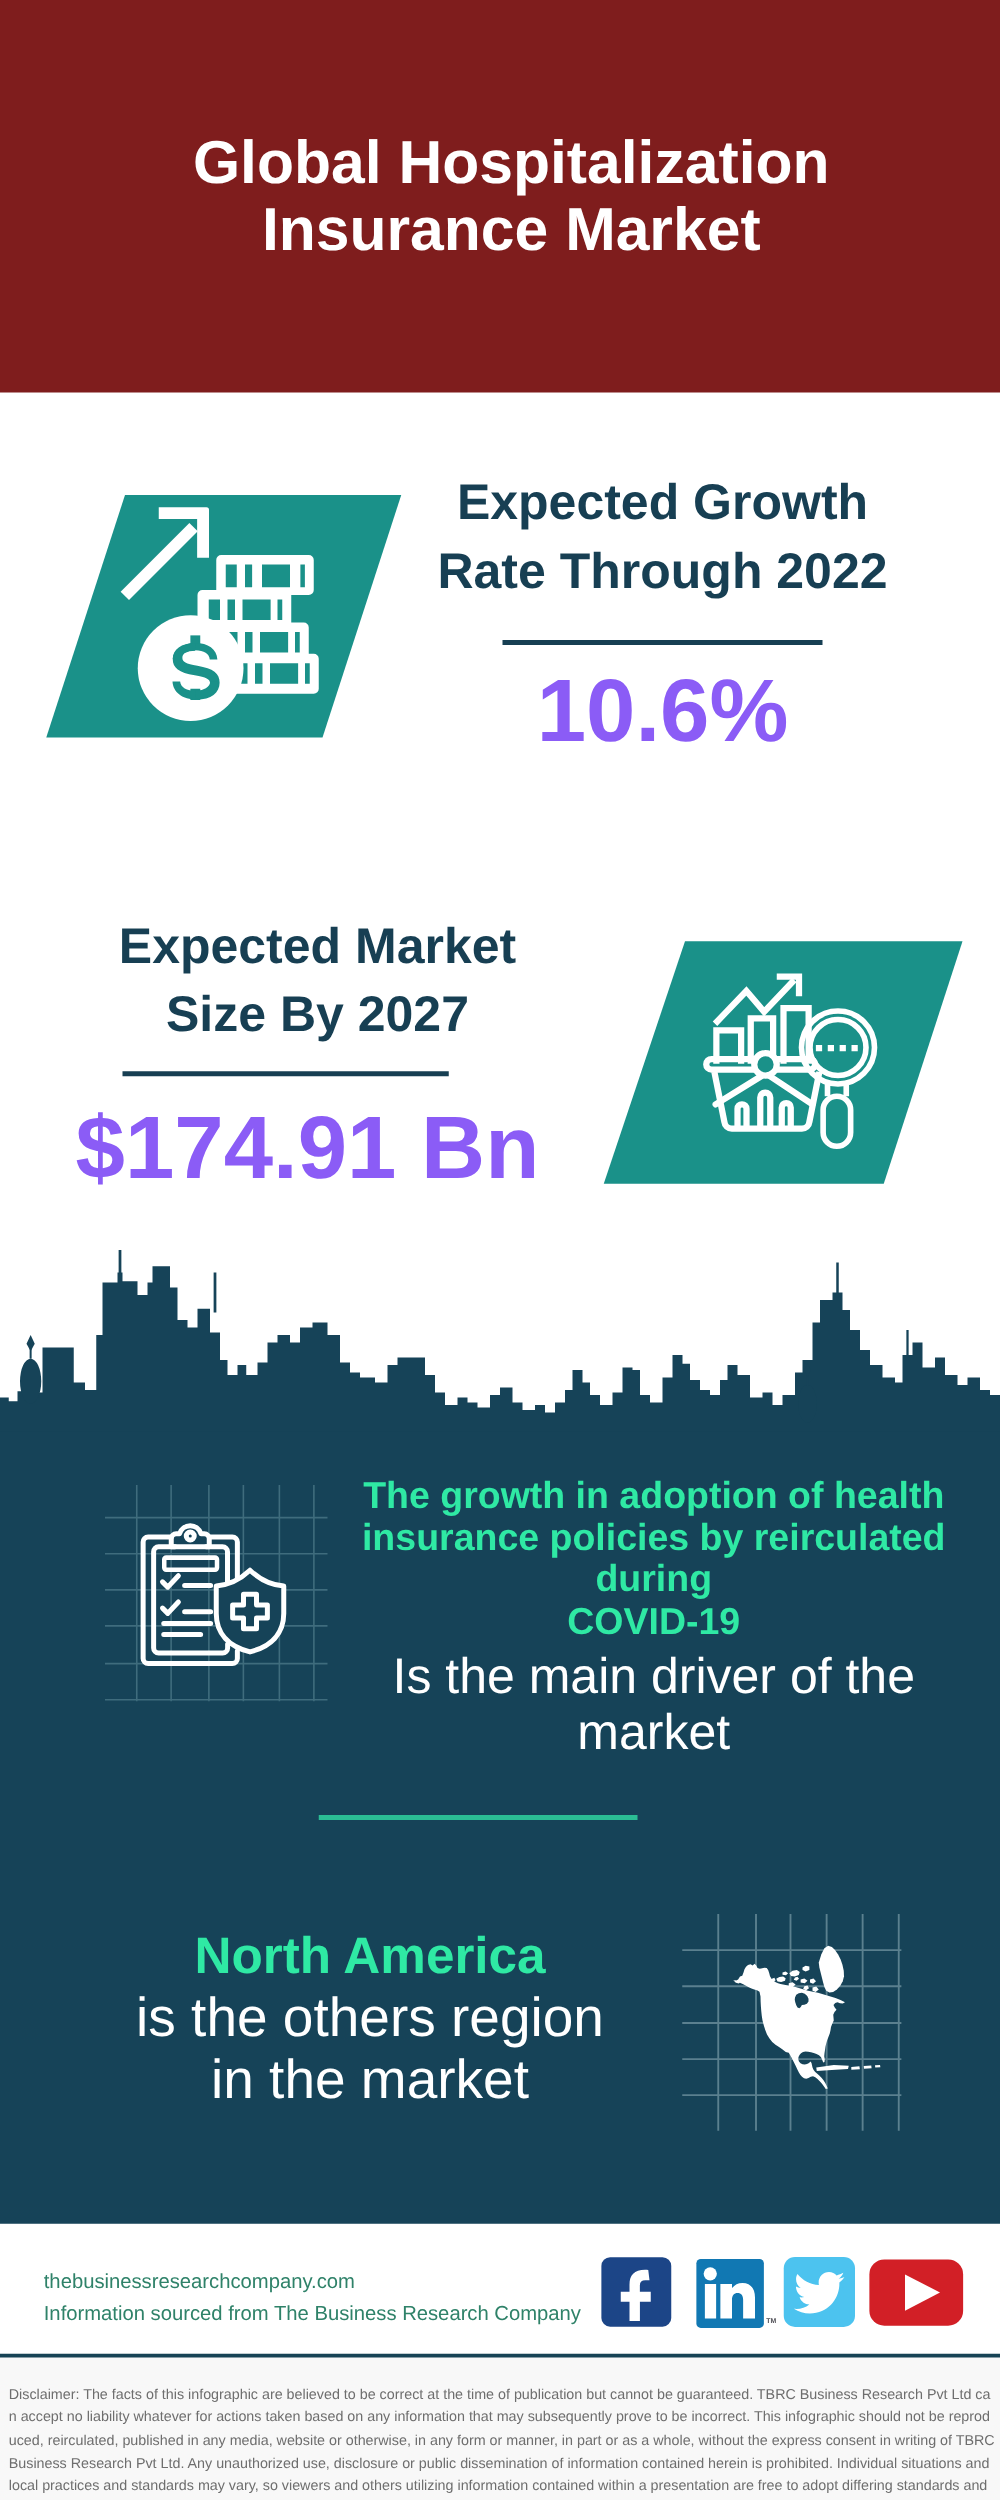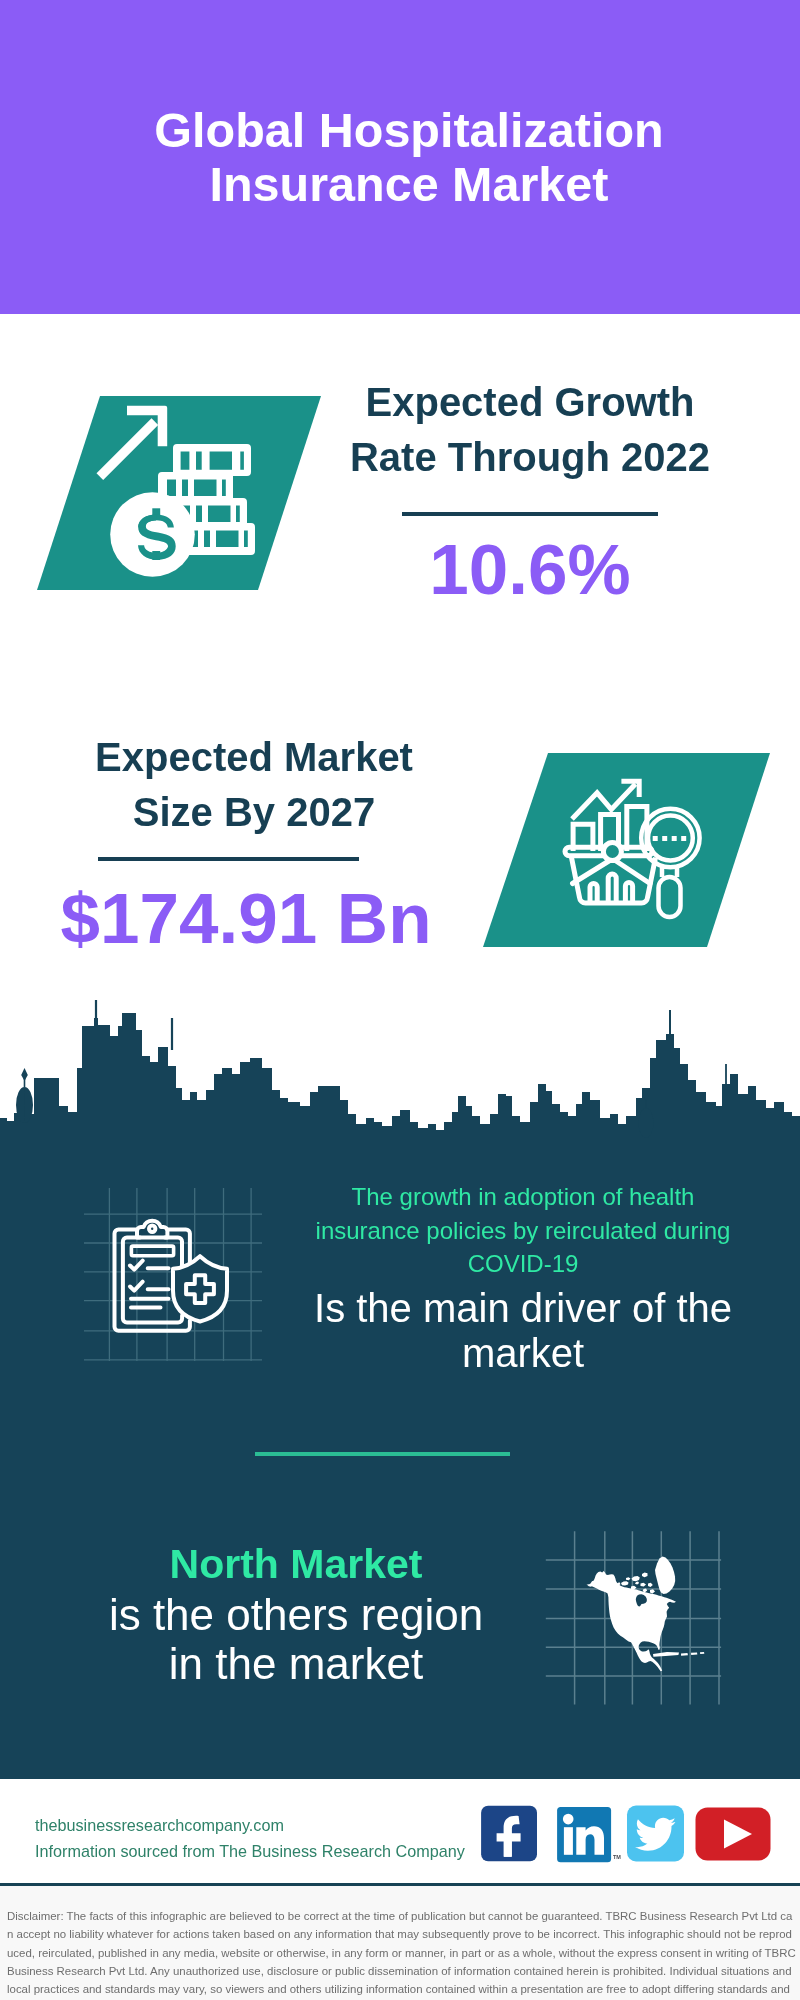--- a/index.html
+++ b/index.html
@@ -1,21 +1,21 @@
 <!DOCTYPE html>
 <html><head>
 <meta charset="utf-8">
 <title>Infographic</title>
 <style>
   html,body{margin:0;padding:0;background:#fff;}
   body{width:800px;height:2000px;font-family:"Liberation Sans",sans-serif;overflow:hidden;}
   .page{position:relative;width:800px;height:2000px;overflow:hidden;background:#fff;}
 
   
-  .header{position:absolute;left:0;top:0;width:800px;height:314px;background:#8b5cf6;}
+  .header{position:absolute;left:0;top:0;width:800px;height:314px;background:#7f1d1d;}
   .header-title{position:absolute;left:9px;top:0;width:800px;text-align:center;color:#fff;
     font-size:48.5px;font-weight:bold;line-height:54px;}
   .header-title .l1{position:absolute;left:0;top:103px;width:800px;}
   .header-title .l2{position:absolute;left:0;top:157px;width:800px;}
 
   
 
   
   .stat-label{position:absolute;color:#173f53;font-weight:bold;font-size:40px;line-height:55px;text-align:center;}
   .rule{position:absolute;height:3px;background:#173f53;}
@@ -179,35 +179,35 @@
       <path d="M147.7,1268.3 h20.8 M147.7,1289.3 h20.8 M131,1298.7 h37.5 M131,1307.5 h29.5" stroke-width="4"></path>
     </g>
     <g fill="#164358" stroke="#ffffff" stroke-width="4" stroke-linejoin="round">
       <path d="M200,1256.2 c-8,7.5 -17,11.8 -27,12.6 v22 c0,16.5 10.5,26.5 27,30.7
                c16.5,-4.2 27,-14.2 27,-30.7 v-22 c-10,-0.8 -19,-5.1 -27,-12.6 z"></path>
       <path d="M194.8,1275.3 h10.4 v8.6 h8.7 v10.4 h-8.7 v8.6 h-10.4 v-8.6 h-8.7 v-10.4 h8.7 z"></path>
     </g>
   </svg>
 
   <div style="position:absolute;left:273px;top:1180px;width:500px;text-align:center;">
-    <div class="hl" style="font-weight:normal;font-size:24px;line-height:33.5px;">
+    <div class="hl" style="font-weight:bold;font-size:30px;line-height:33.5px;">
       <div>The growth in adoption of health</div>
       <div>insurance policies by reirculated during</div>
       <div>COVID-19</div>
     </div>
     <div class="wh" style="font-size:40px;line-height:45px;padding-top:5px;">
       <div>Is the main driver of the</div>
       <div>market</div>
     </div>
   </div>
 
   <div class="divider" style="left:255px;top:1452px;width:255px;"></div>
 
   <div style="position:absolute;left:46px;top:1539px;width:500px;text-align:center;">
-    <div class="hl" style="font-weight:bold;font-size:41px;line-height:50.5px;">North Market</div>
+    <div class="hl" style="font-weight:bold;font-size:41px;line-height:50.5px;">North America</div>
     <div class="wh" style="font-size:44px;line-height:49.5px;">
       <div>is the others region</div>
       <div>in the market</div>
     </div>
   </div>
 
   <svg style="position:absolute;left:545px;top:1515px;width:190px;height:190px;" viewBox="0 0 190 190">
     <g stroke="#5b808f" stroke-width="1.5" fill="none">
       <path d="M29.6,16.2 v173.3 M59.8,16.2 v173.3 M87.4,16.2 v173.3 M116.3,16.2 v173.3 M145.1,16.2 v173.3 M174,16.2 v173.3"></path>
       <path d="M0.8,45.1 h175.3 M0.8,74 h175.3 M0.8,103.4 h175.3 M0.8,132.3 h175.3 M0.8,161.1 h175.3"></path>

